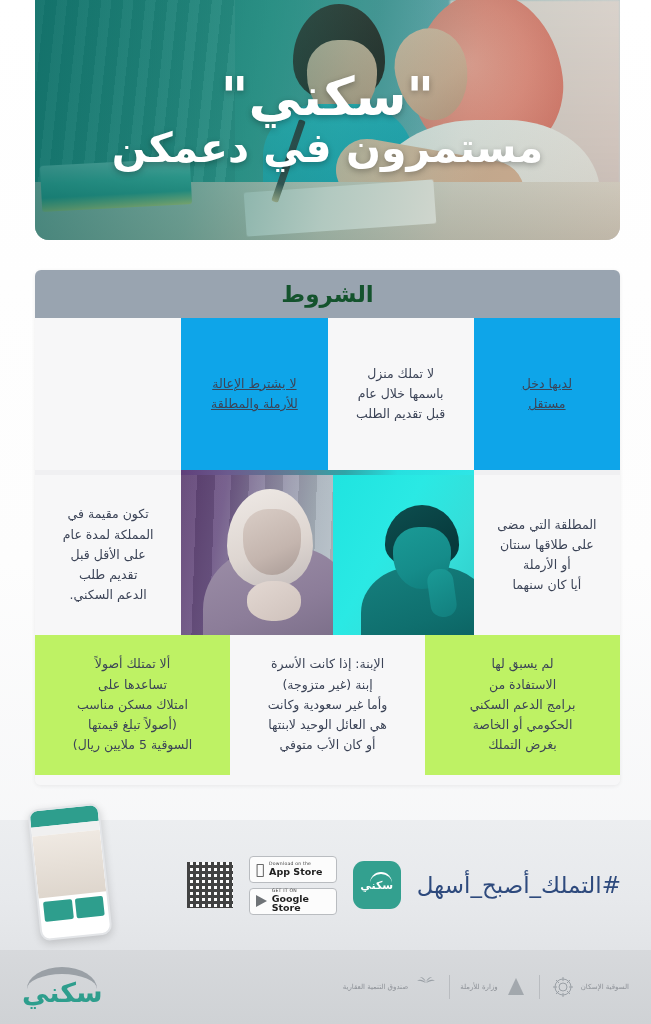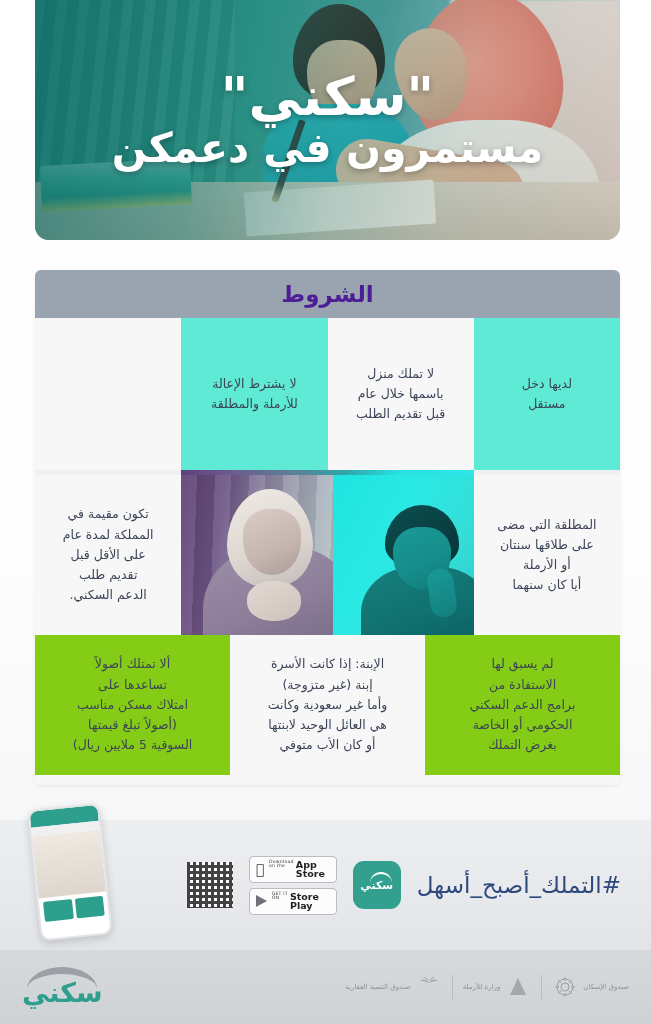--- a/index.html
+++ b/index.html
@@ -120,35 +120,35 @@
     position:absolute; left:35px; top:270px; width:585px;
     border-radius:6px; overflow:hidden;
     box-shadow:0 1px 4px rgba(0,0,0,.07);
     background:#fafafa;
   }
   .panel-head {
     height:48px; background:#99a4b0;
     display:flex; align-items:center; justify-content:center;
   }
   .panel-head-title {
-    color:#4c1d95; font-size:23px; font-weight:bold; letter-spacing:.5px;
+    color:#14532d; font-size:23px; font-weight:bold; letter-spacing:.5px;
   }
 
   .row { display:flex; width:100%; }
 
   
   .row1 { height:152px; background:#f7f7f8; }
   .cell {
     display:flex; align-items:center; justify-content:center;
     text-align:center;
     color:#3c4457; font-size:12.5px; line-height:1.62;
     padding:8px 10px;
   }
   .r1c { width:25%; }
-  .r1c.alt { background:#5eead4; }
+  .r1c.alt { background:#0ea5e9;text-decoration:underline; }
 
   
   .grad-rule { height:5px; width:100%; display:flex; }
   .grad-rule .g-left  { width:25%; background:#f0f0f2; }
   .grad-rule .g-mid   { width:50%;
     background:linear-gradient(90deg,#5f3f7a 0%,#6b5a8e 16%,#5f7f96 38%,#2fa5a8 56%,#27e0e0 74%,#2ee6e6 100%); }
   .grad-rule .g-right { width:25%; background:#f0f0f2; }
 
   
   .row2 { height:160px; }
@@ -210,21 +210,21 @@
   }
   .duo-right .dp-hand {
     position:absolute; left:96px; bottom:18px; width:26px; height:48px;
     background:linear-gradient(160deg,#1a9a96 0%,#127f7e 100%);
     border-radius:12px; transform:rotate(-8deg);
   }
 
   
   .row3 { height:150px; background:#f7f7f8; padding-bottom:10px; }
   .r3c { width:33.333%; }
-  .r3c.alt { background:#84cc16; }
+  .r3c.alt { background:#bef264; }
 
   
   .footer-band {
     position:absolute; left:0; top:820px; width:651px; height:130px;
     background:linear-gradient(180deg,#eceef0 0%,#e7e9ec 60%,#e2e4e7 100%);
     display:flex; align-items:center; justify-content:flex-start;
     padding-right:22px; gap:16px;
   }
   .hashtag {
     color:#2e4a7d; font-size:23px; font-weight:normal; white-space:nowrap;
@@ -242,21 +242,21 @@
     border-radius:50% 50% 0 0 / 100% 100% 0 0;
     transform:rotate(0deg);
   }
   .badges { display:flex; flex-direction:column; gap:5px; flex:0 0 auto; }
   .badge {
     width:88px; height:27px; border:1px solid #b9bcc0; border-radius:4px;
     background:#fcfcfc; display:flex; align-items:center; gap:5px;
     padding:0 6px; direction:ltr;
   }
   .badge .glyph { font-size:14px; color:#3a3a3a; line-height:1; }
-  .badge .btxt { display:flex; flex-direction:row; line-height:1; }
+  .badge .btxt { display:flex; flex-direction:column; line-height:1; }
   .badge .btxt .small { font-size:4.6px; color:#3a3a3a; letter-spacing:.2px; }
   .badge .btxt .big { font-size:9.5px; color:#1f1f1f; font-weight:bold; }
   .play-tri {
     width:0; height:0; border-left:11px solid #6f7377;
     border-top:6.5px solid transparent; border-bottom:6.5px solid transparent;
   }
   .qr {
     width:46px; height:46px; flex:0 0 auto;
     background-color:#ffffff;
     background-image:
@@ -421,21 +421,21 @@
         <span class="glyph"></span>
         <span class="btxt">
           <span class="small">Download on the</span>
           <span class="big">App Store</span>
         </span>
       </div>
       <div class="badge">
         <span class="play-tri"></span>
         <span class="btxt">
           <span class="small">GET IT ON</span>
-          <span class="big">Store Play</span>
+          <span class="big">Google Store</span>
         </span>
       </div>
     </div>
 
     <div class="qr"></div>
   </div>
 
   <div class="phone-wrap">
     <div class="hand"></div>
     <div class="phone">
@@ -445,21 +445,21 @@
       <div class="phone-tiles">
         <div class="phone-tile"></div>
         <div class="phone-tile"></div>
       </div>
     </div>
   </div>
 
   <div class="bottom-bar">
     <div class="partners">
       <div class="partner">
-        <span>صندوق الإسكان</span>
+        <span>السوقية الإسكان</span>
         <span class="mark">
           <svg width="24" height="24" viewBox="0 0 24 24" fill="none" stroke="currentColor" stroke-width="1">
             <circle cx="12" cy="12" r="4"></circle>
               <circle cx="12" cy="12" r="8"></circle>
             <path d="M12 2v4M12 18v4M2 12h4M18 12h4M5 5l3 3M16 16l3 3M19 5l-3 3M8 16l-3 3"></path>
           </svg>
         </span>
       </div>
       <div class="divider"></div>
       <div class="partner">

